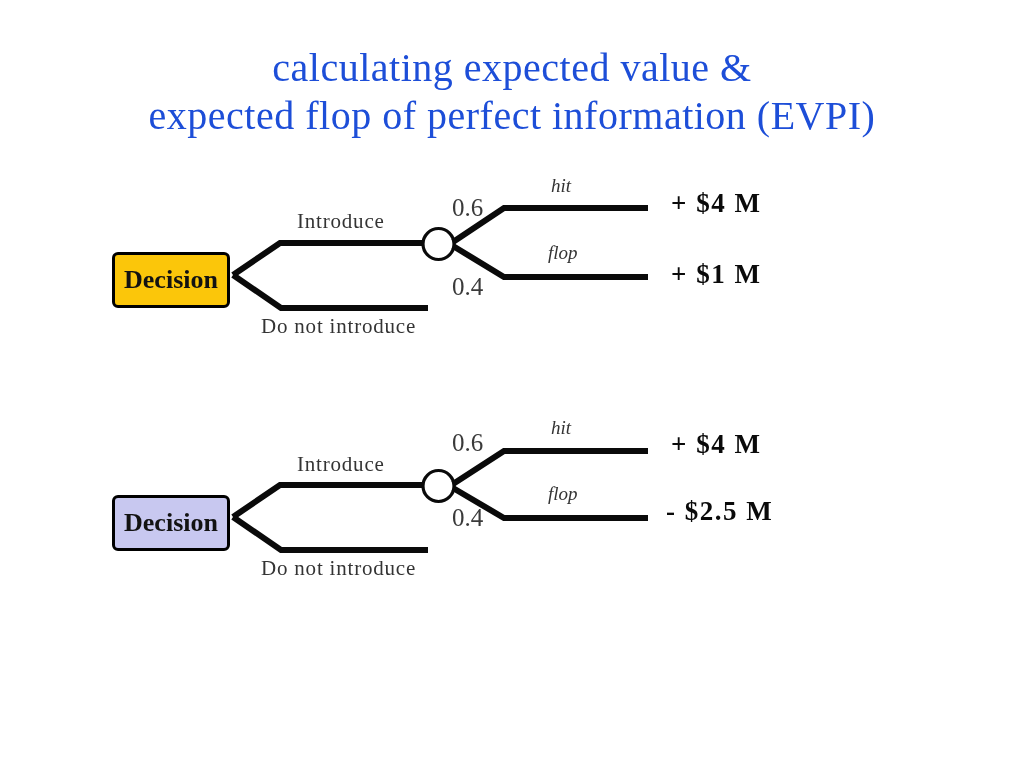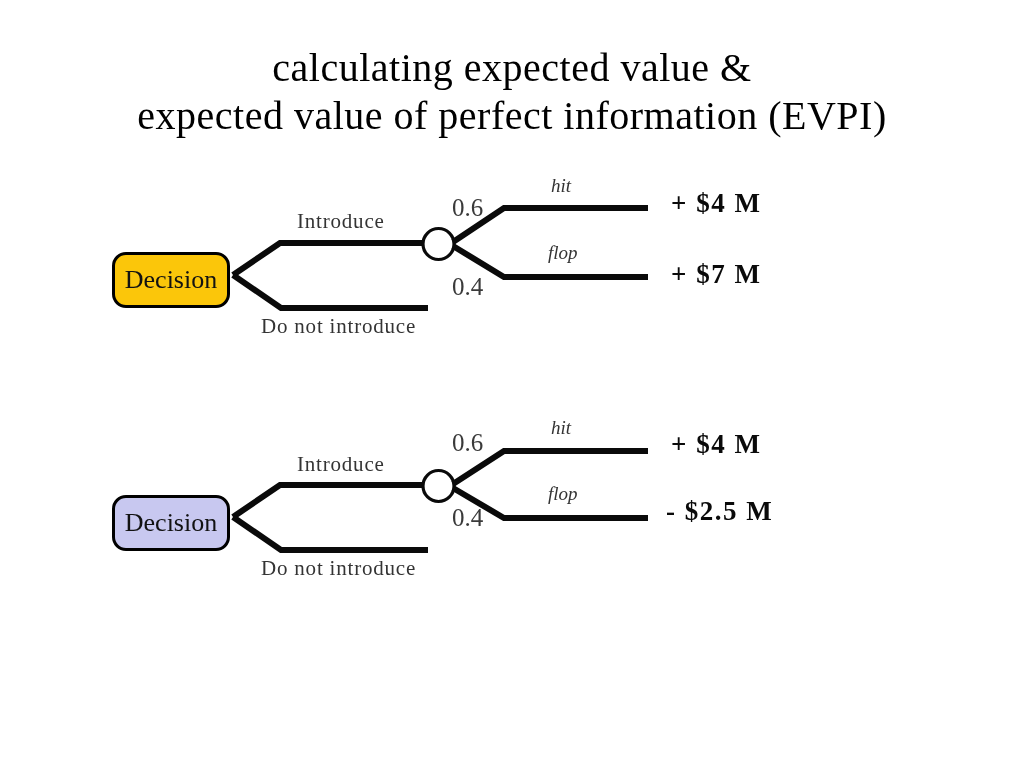--- a/index.html
+++ b/index.html
@@ -16,21 +16,21 @@
     font-family: "Liberation Serif", "DejaVu Serif", serif;
   }
   .title {
     position: absolute;
     left: 0;
     top: 44px;
     width: 1024px;
     text-align: center;
     font-size: 40px;
     line-height: 48px;
-    color: #000000;
+    color: #1d4ed8;
     letter-spacing: 0.5px;
   }
   .lines-svg {
     position: absolute;
     left: 0;
     top: 0;
   }
   .branch {
     fill: none;
     stroke: #0a0a0a;
@@ -41,26 +41,27 @@
   .chance-circle {
     fill: #ffffff;
     stroke: #0a0a0a;
     stroke-width: 3.2;
   }
   .decision-box {
     position: absolute;
     width: 112px;
     height: 50px;
     border: 3px solid #000000;
-    border-radius: 14px;
+    border-radius: 6px;
     display: flex;
     align-items: center;
     justify-content: center;
     font-size: 26px;
     color: #121212;
+    font-weight: bold;
   }
   .lbl {
     position: absolute;
     white-space: nowrap;
     color: #343434;
     font-size: 21px;
     line-height: 21px;
     letter-spacing: 0.8px;
   }
   .prob {
@@ -89,21 +90,21 @@
     text-align: center;
   }
 </style>
 </head>
 <body>
 
 <div class="slide">
 
   <div class="title">
     <div>calculating expected value &amp;</div>
-    <div>expected value of perfect information (EVPI)</div>
+    <div>expected flop of perfect information (EVPI)</div>
   </div>
 
   <svg class="lines-svg" width="1024" height="768" viewBox="0 0 1024 768">
 
     <g>
       <polyline class="branch" points="233,275 280,243 423,243"></polyline>
       <polyline class="branch" points="233,275 281,308 428,308"></polyline>
       <circle class="chance-circle" cx="438.5" cy="244" r="15.5"></circle>
       <polyline class="branch" points="453,242 504,208 648,208"></polyline>
       <polyline class="branch" points="453,246 504,277 648,277"></polyline>
@@ -124,21 +125,21 @@
 
   <div class="lbl" style="left:297px; top:211px;">Introduce</div>
   <div class="lbl" style="left:261px; top:316px;">Do not introduce</div>
 
   <div class="prob" style="left:452px; top:198px;">0.6</div>
   <div class="outcome" style="left:551px; top:176px;">hit</div>
   <div class="payoff" style="left:671px; top:190px;">+ $4 M</div>
 
   <div class="prob" style="left:452px; top:277px;">0.4</div>
   <div class="outcome" style="left:548px; top:243px;">flop</div>
-  <div class="payoff" style="left:671px; top:261px;">+ $7 M</div>
+  <div class="payoff" style="left:671px; top:261px;">+ $1 M</div>
 
   <div class="decision-box" style="left: 112px; top: 495px; background-color: rgb(200, 200, 240);">
     <span>Decision</span>
   </div>
 
   <div class="lbl" style="left:297px; top:454px;">Introduce</div>
   <div class="lbl" style="left:261px; top:558px;">Do not introduce</div>
 
   <div class="prob" style="left:452px; top:433px;">0.6</div>
   <div class="outcome" style="left:551px; top:418px;">hit</div>

